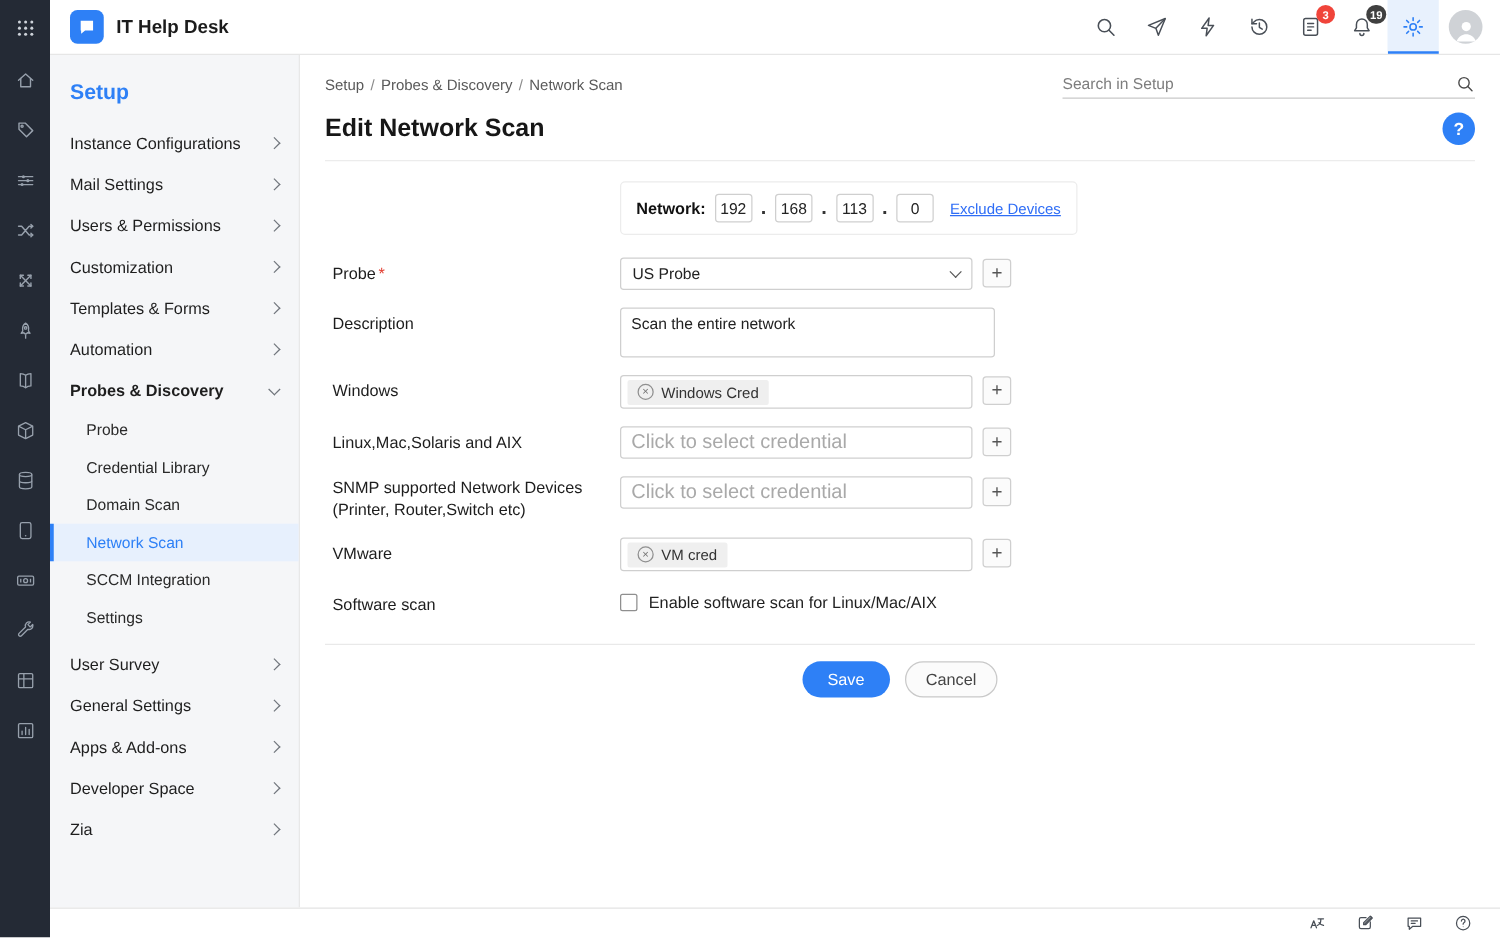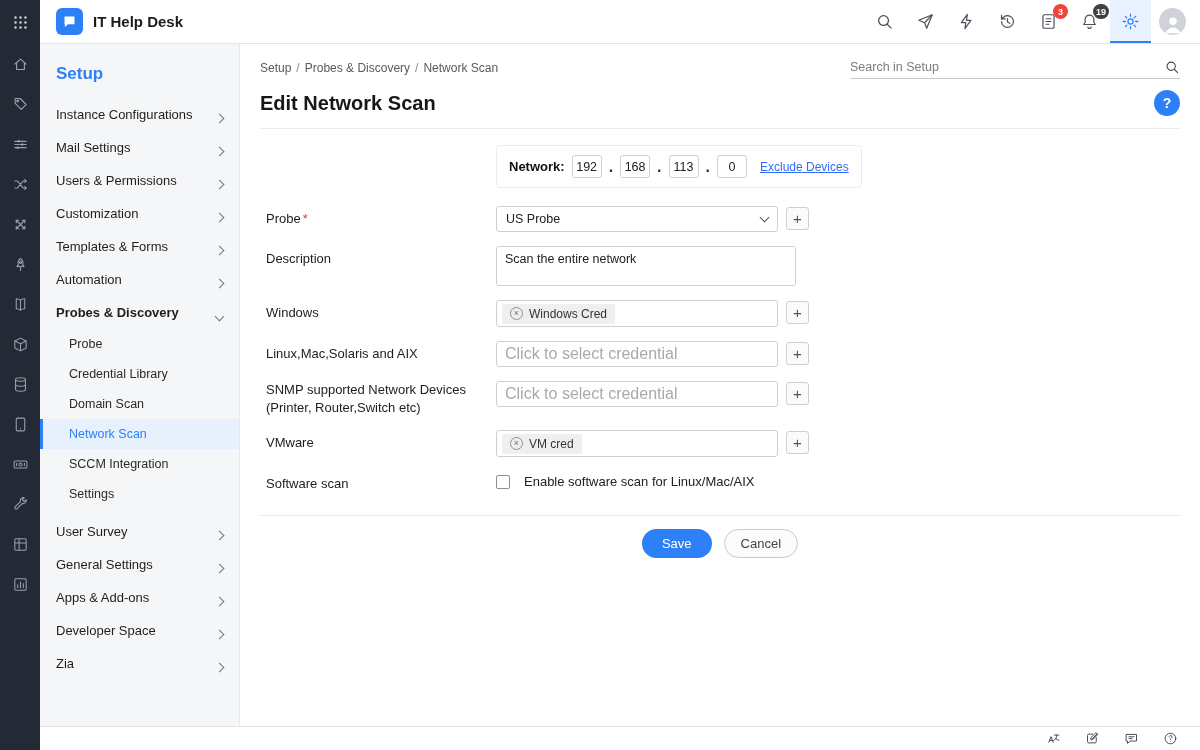--- a/index.html
+++ b/index.html
@@ -28,21 +28,21 @@
   .badge.red{background:#f0443a}
   .badge.blue{background:#404040}
   .avatar{width:27px;height:27px;border-radius:50%;background:#cfd2d6;margin:0 4px 0 8px;overflow:hidden;cursor:pointer;display:flex;align-items:flex-end;justify-content:center}
   .avatar svg{width:22px;height:22px}
 
   .row{flex:1;display:flex;min-height:0}
 
   
   .sidebar{width:200px;background:#f5f6f8;border-right:1px solid #e8e8e8;flex-shrink:0;padding-top:12px;overflow:hidden}
   .sb-title{color:#2e80f6;font-size:17px;font-weight:bold;padding:8px 16px 14px}
-  .sb-item{display:flex;align-items:flex-end;justify-content:space-between;padding:9px 16px;font-size:13px;color:#1e1e1e;cursor:pointer}
+  .sb-item{display:flex;align-items:center;justify-content:space-between;padding:9px 16px;font-size:13px;color:#1e1e1e;cursor:pointer}
   .sb-item.expanded{font-weight:bold}
   .sb-sub{padding:8px 16px 8px 29px;font-size:12.5px;color:#2a2a2a;cursor:pointer}
   .sb-sub.active{background:#e7f0fd;color:#2e80f6;border-left:3px solid #2e80f6;padding-left:26px}
   .gap-top{margin-top:6px}
   .chev{width:7px;height:7px;border-right:1.4px solid #70757c;border-bottom:1.4px solid #70757c;transform:rotate(-45deg);flex-shrink:0}
   .chev.down{transform:rotate(45deg);margin-top:-3px}
 
   
   .content{flex:1;overflow:hidden;padding:12px 20px 0;display:flex;flex-direction:column;background:#fff}
   .crumbrow{display:flex;align-items:center;justify-content:space-between}
@@ -77,21 +77,21 @@
 
   .selectbox{width:282px;height:26px;border:1px solid #cfcfcf;border-radius:3px;display:flex;align-items:center;justify-content:space-between;padding:0 9px;font-size:12.5px;color:#222;background:#fff;cursor:pointer}
   .selchev{width:7px;height:7px;border-right:1.4px solid #555;border-bottom:1.4px solid #555;transform:rotate(45deg);margin-top:-4px}
   .plusbtn{width:23px;height:23px;border:1px solid #cfcfcf;border-radius:3px;background:#fbfbfb;color:#555;font-size:15px;line-height:1;display:flex;align-items:center;justify-content:center;cursor:pointer;margin-top:1px}
   .desc{width:300px;height:40px;border:1px solid #cfcfcf;border-radius:3px;font-size:12.5px;padding:5px 8px;font-family:inherit;color:#222;resize:none;outline:none}
   .credfield{width:282px;min-height:27px;border:1px solid #cfcfcf;border-radius:3px;display:flex;align-items:center;padding:2px 5px;background:#fff;cursor:text}
   .chip{display:inline-flex;align-items:center;gap:6px;background:#efefef;border-radius:2px;padding:3px 8px;font-size:12px;color:#333}
   .chipx{width:13px;height:13px;border-radius:50%;border:1px solid #8f8f8f;color:#6f6f6f;font-size:9px;line-height:1;display:flex;align-items:center;justify-content:center;cursor:pointer}
   .credinput{width:282px;height:26px;border:1px solid #cfcfcf;border-radius:3px;font-size:16px;padding:0 8px;color:#333;font-family:inherit;outline:none}
   .credinput::placeholder{color:#a9a9a9}
-  .checkrow{display:flex;align-items:center;gap:14px;font-size:13px;color:#222;padding-top:3px}
+  .checkrow{display:flex;align-items:center;gap:9px;font-size:13px;color:#222;padding-top:3px}
   .cbox{width:14px;height:14px;border:1px solid #8f8f8f;border-radius:2px;background:#fff;cursor:pointer;flex-shrink:0}
 
   .divider{border-top:1px solid #e9e9e9;margin-top:8px}
   .btnrow{display:flex;justify-content:center;gap:12px;padding:13px 0}
   .btn-save{background:#2e80f6;color:#fff;border:0;border-radius:15px;padding:7px 20px;font-size:13px;cursor:pointer;font-family:inherit}
   .btn-cancel{background:#fbfbfb;color:#444;border:1px solid #c9c9c9;border-radius:15px;padding:6px 16px;font-size:13px;cursor:pointer;font-family:inherit}
 
   
   .bottombar{height:24px;border-top:1px solid #e4e4e4;display:flex;align-items:center;justify-content:flex-end;gap:24px;padding:0 22px;flex-shrink:0;color:#494f57;background:#fff}
   .bico{cursor:pointer;display:flex;align-items:center}

